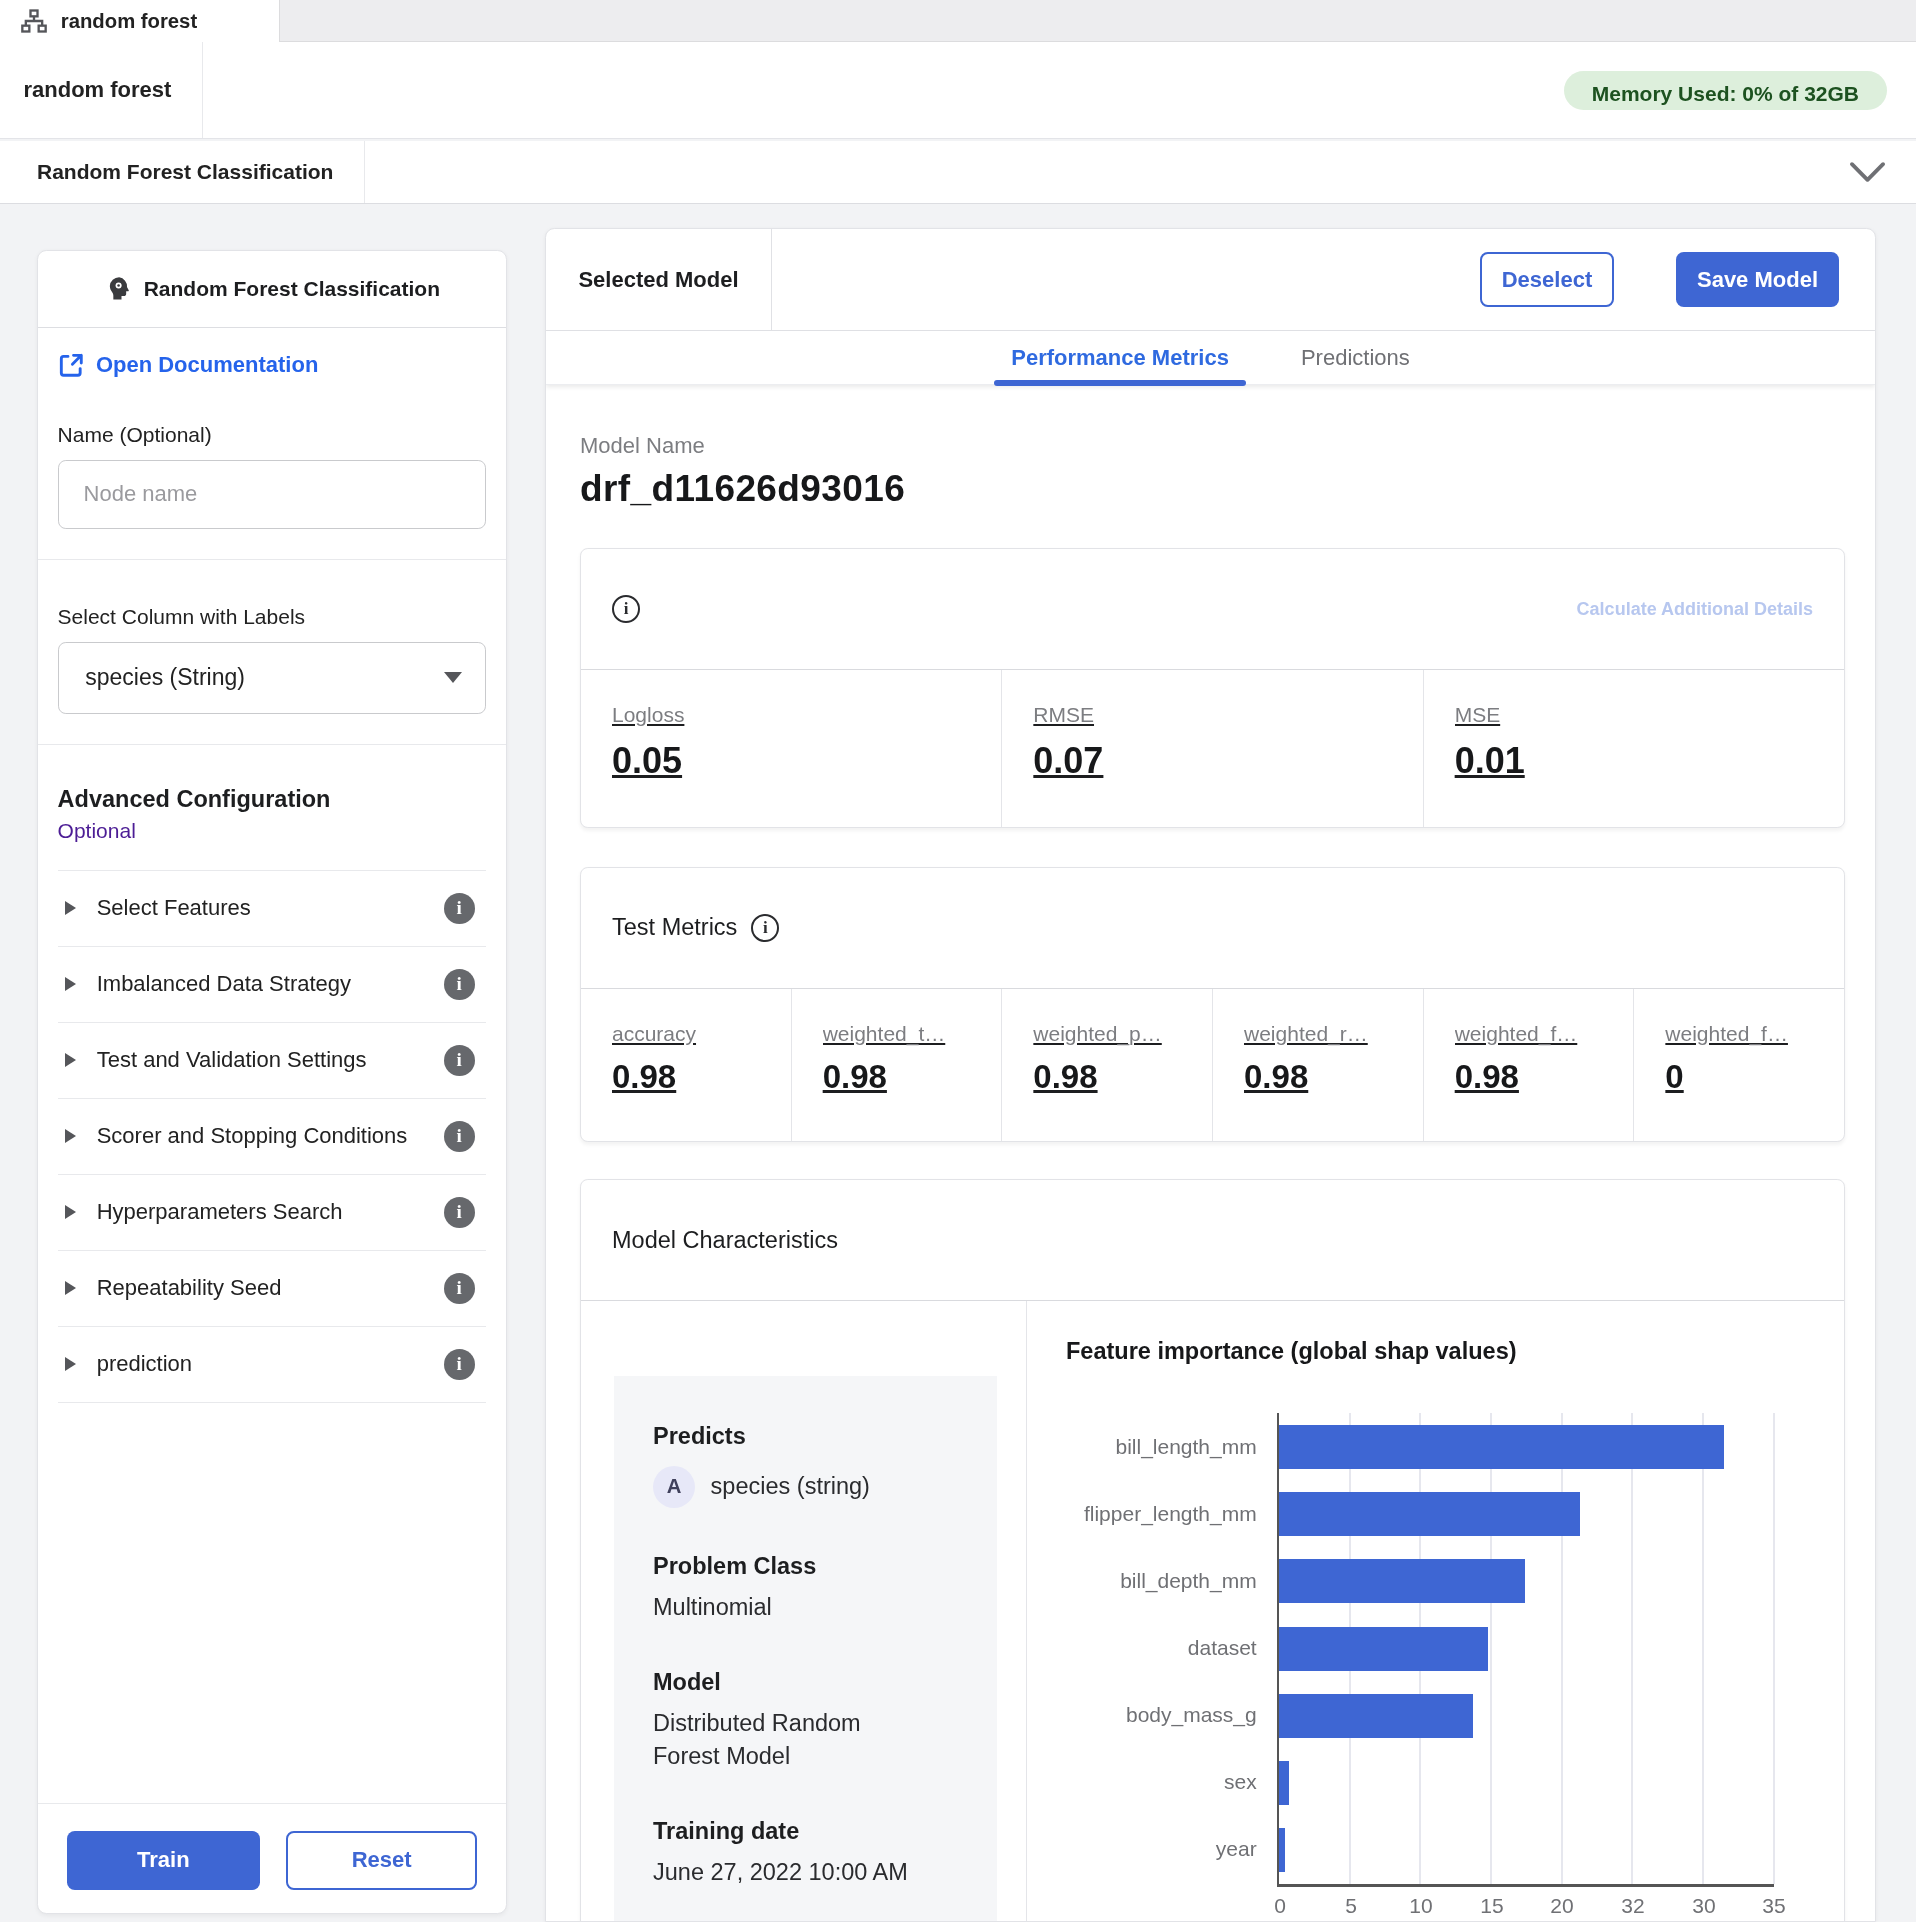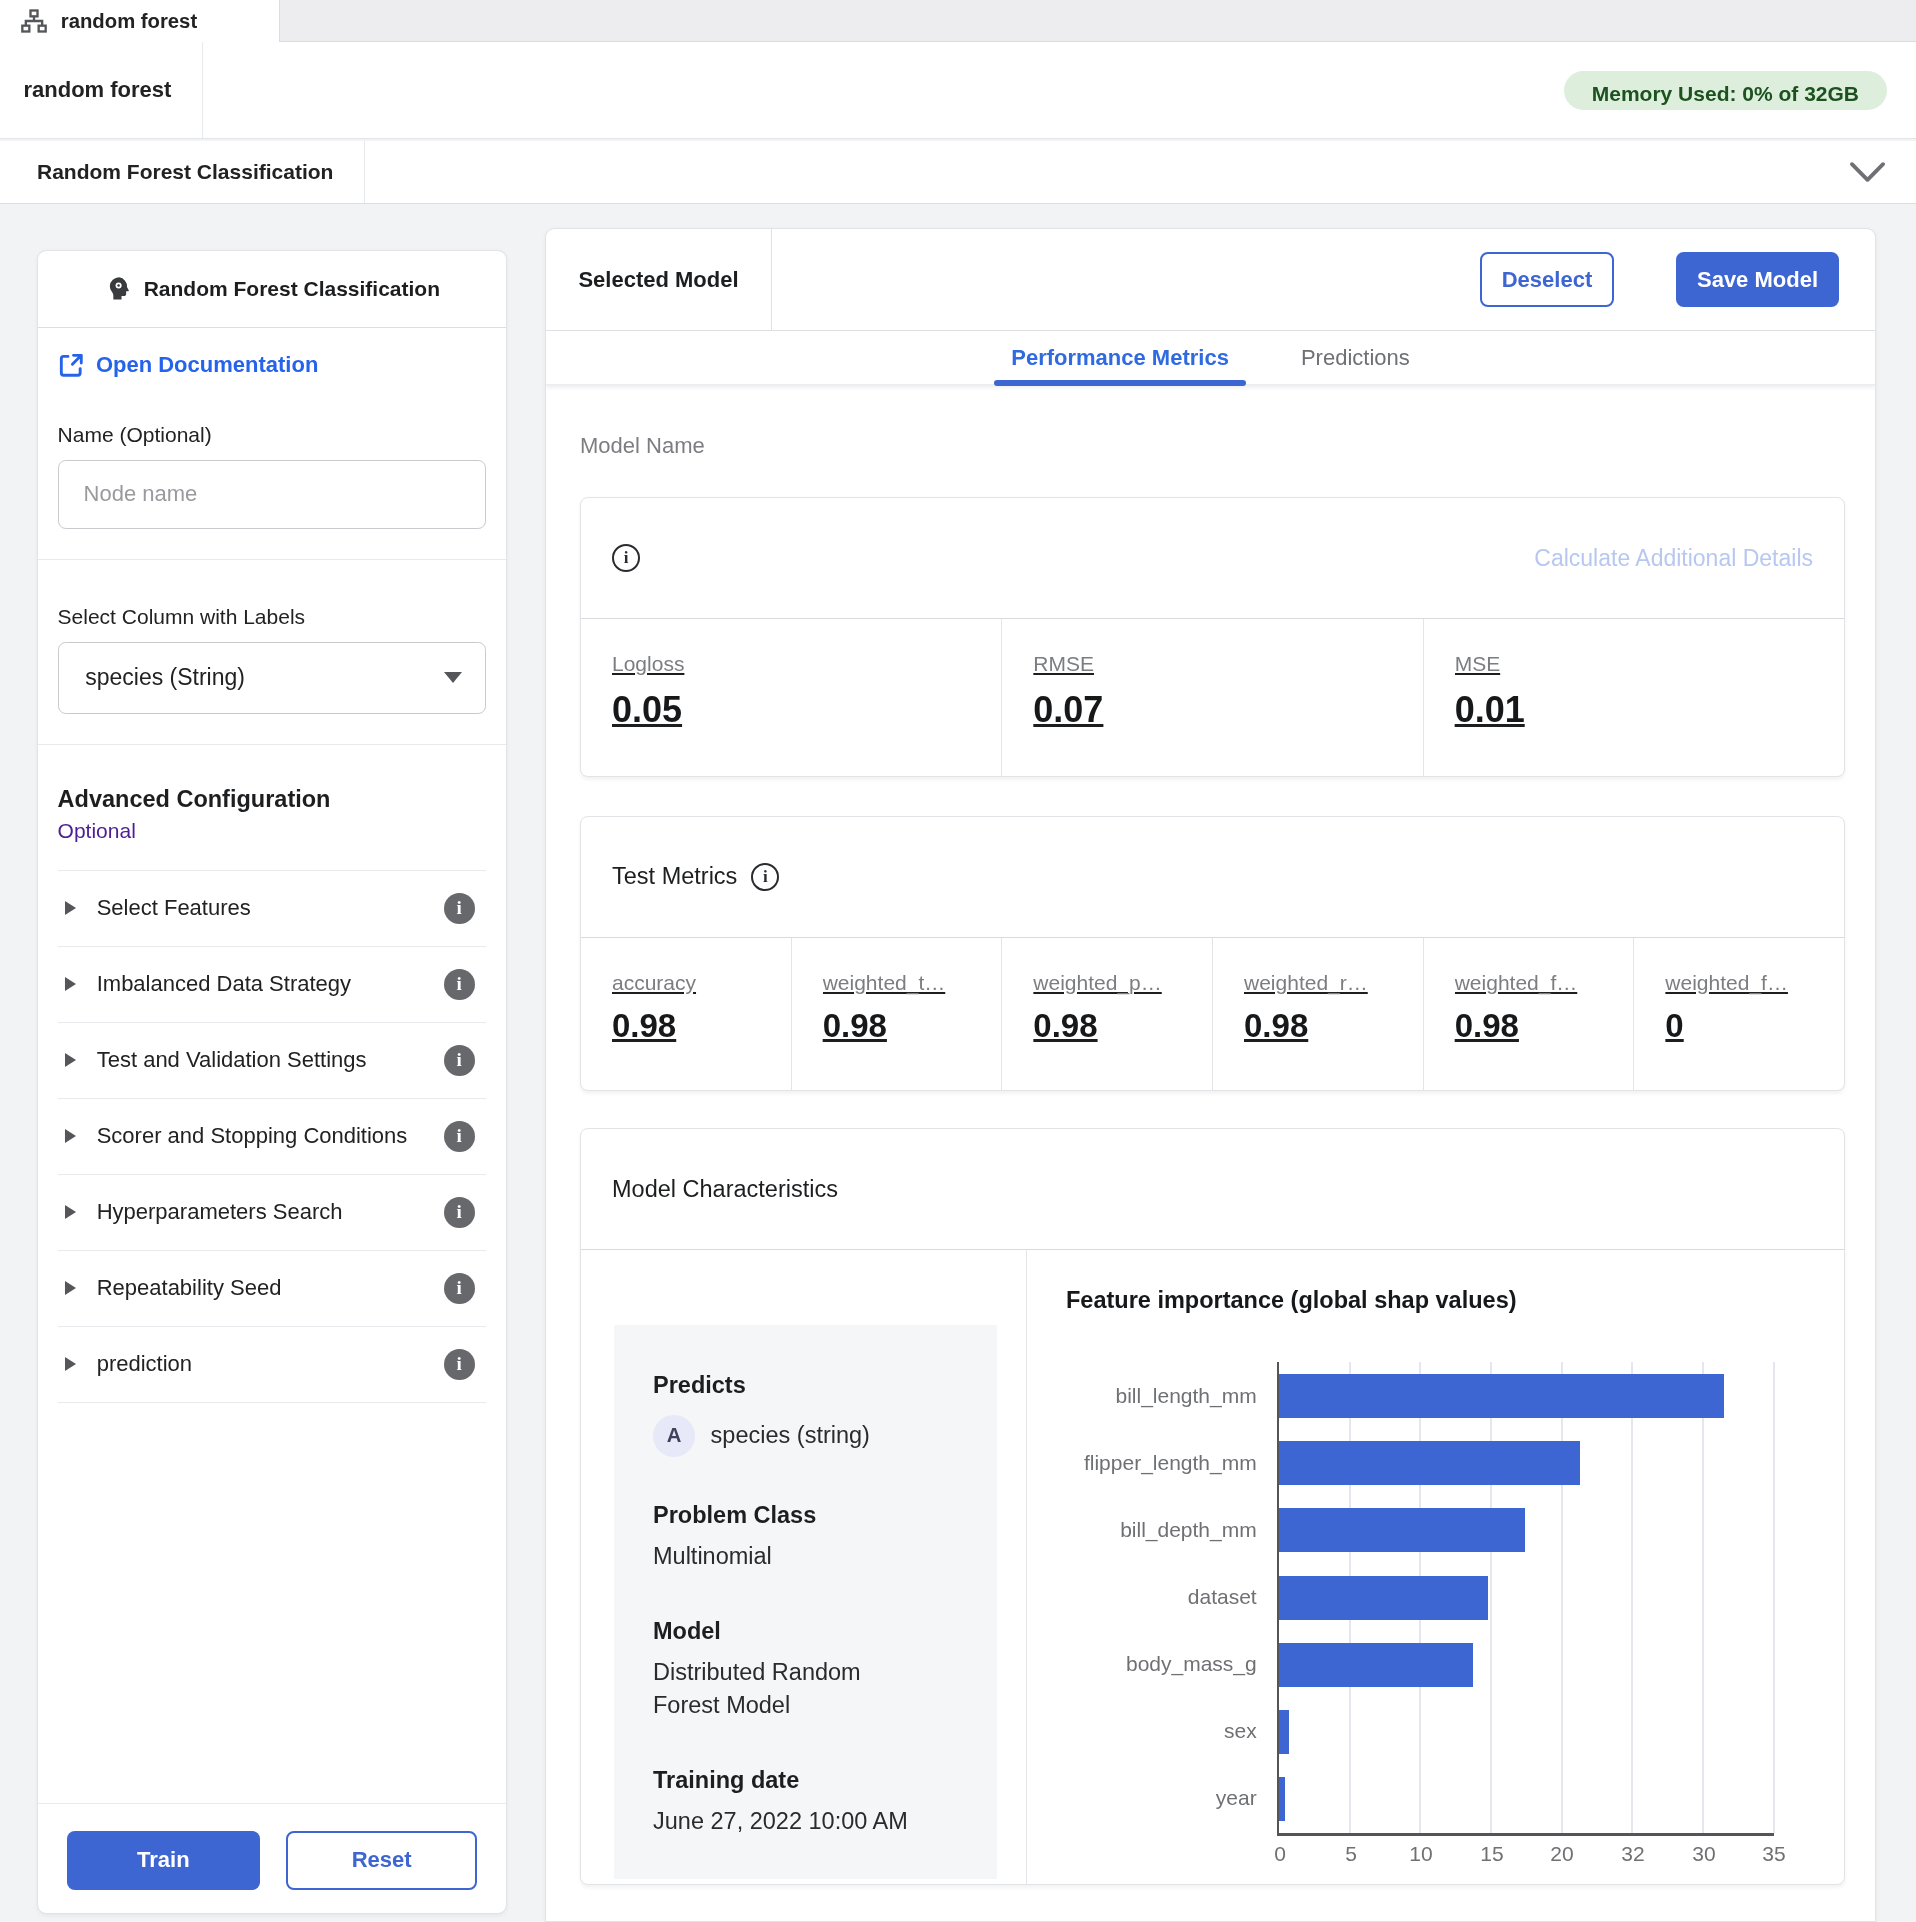--- a/index.html
+++ b/index.html
@@ -60,21 +60,21 @@
   .main-body { padding:0 30px 0 34px; }
   .mn-label { margin-top:48px; font-size:22px; color:#7c7d81; }
   .mn-value { margin-top:9.4px; font-size:37px; font-weight:bold; color:#17181a; letter-spacing:0.4px; }
   .panel { border:1.6px solid #e2e3e7; border-radius:7.8px; box-shadow:0 2.3px 3.9px rgba(0,0,0,.05); background:#fff; }
   .panel-perf { margin-top:38px; }
   .panel-test { margin-top:39px; }
   .panel-char { margin-top:37px; }
   .panel-header { min-height:121px; display:flex; align-items:center; justify-content:space-between; padding:0 31px; border-bottom:1.6px solid #d9dade; }
   .panel-title { font-size:23.5px; color:#1d1e20; display:flex; align-items:center; gap:14px; }
   .info-outline { width:28px; height:28px; border:2.3px solid #2a2b2e; border-radius:50%; color:#2a2b2e; font-size:17px; font-weight:bold; display:flex; align-items:center; justify-content:center; font-family:"Liberation Serif",serif; flex:none; }
-  .disabled-link { font-size:23px; font-weight:normal; color:#b7c7ef; cursor:default; }
+  .disabled-link { font-size:18px; font-weight:bold; color:#b7c7ef; cursor:default; }
   .metric-row { display:flex; }
   .metric-cell { flex:1; padding:33px 31px 45px; border-left:1.6px solid #e4e5e9;text-decoration:underline; }
   .metric-cell:first-child { border-left:none; }
   .m-label { font-size:21px; color:#7c7d81; white-space:nowrap; overflow:hidden; }
   .m-value { margin-top:12.5px; font-size:36px; font-weight:bold; color:#17181a; }
   .metric-cell.small .m-value { font-size:33px; }
   .char-cols { display:flex; }
   .char-left { width:446px; flex:none; border-right:1.6px solid #e4e5e9; padding:75px 0 4.7px 33px; }
   .gray-panel { width:383px; height:554px; background:#f5f6f8; padding:47px 31px 23.5px 39px; }
   .g-label { font-size:23.5px; font-weight:bold; color:#1d1e20; }
@@ -228,20 +228,21 @@
       <button class="btn btn-save">Save Model</button>
     </div>
 
     <div class="tabs-row" id="model-tabs">
         <div class="tab-item active">Performance Metrics</div>
         <div class="tab-item">Predictions</div>
       </div>
 
     <div class="main-body">
       <div class="mn-label">Model Name</div>
+      <div class="mn-value">drf_d11626d93016</div>
 
       <div class="panel panel-perf">
         <div class="panel-header">
           <div class="panel-title">
             <span class="info-outline">i</span>
           </div>
           <span class="disabled-link">Calculate Additional Details</span>
         </div>
         <div class="metric-row" id="perf-metrics">
             <div class="metric-cell">

